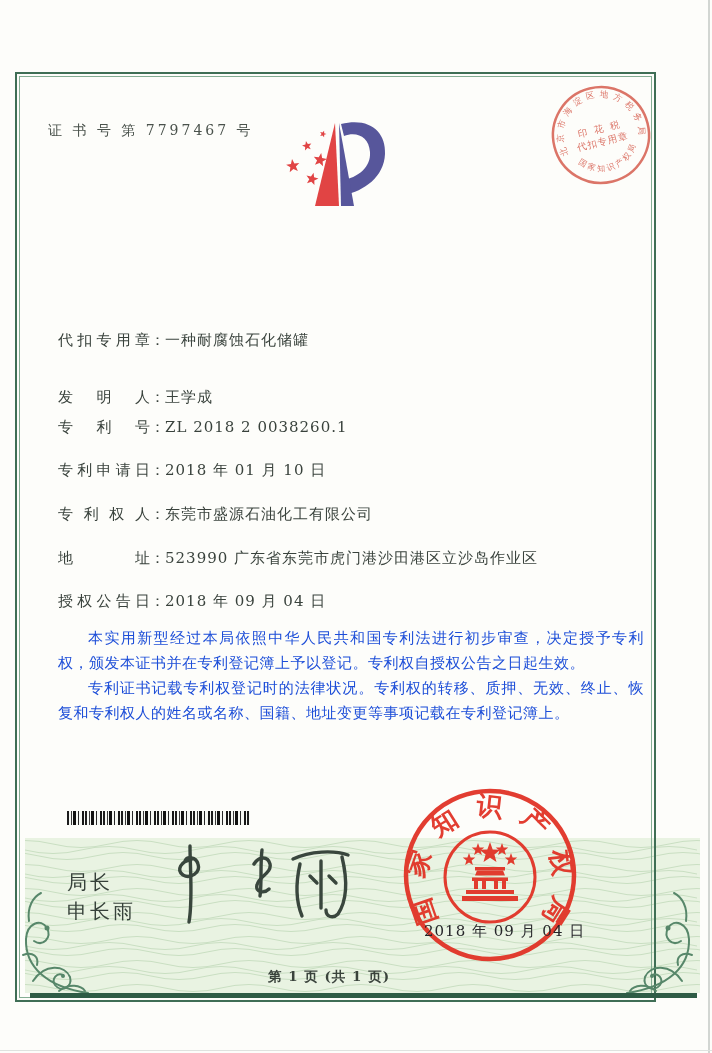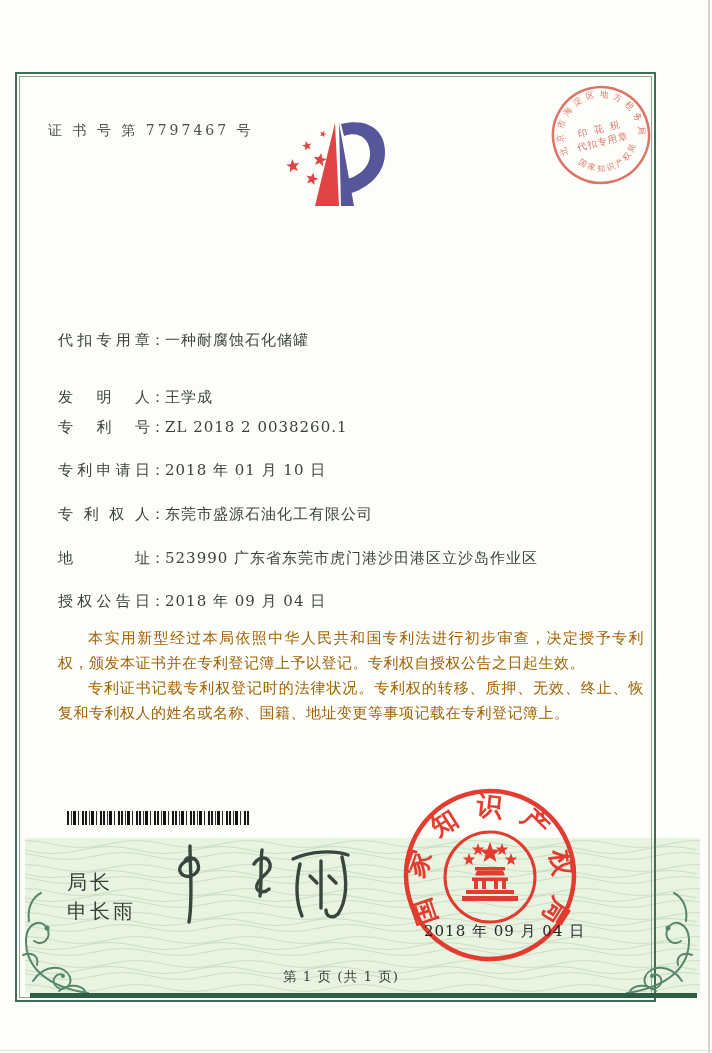--- a/index.html
+++ b/index.html
@@ -36,30 +36,30 @@
     position:absolute;left:0;top:227px;width:645px;text-align:center;
     font-size:38px;letter-spacing:2px;color:#414b45;font-weight:500;
   }
 
   .fields{position:absolute;left:58px;top:0;width:596px;font-size:15px;color:#39423c;}
   .frow{position:absolute;left:0;width:596px;white-space:nowrap;}
   .flabel{display:inline-block;width:92px;text-align:justify;text-align-last:justify;vertical-align:top;}
   .fvalue{margin-left:0;letter-spacing:1px;}
   .grant-no{position:absolute;left:332px;top:0;}
 
-  .paras{position:absolute;left:58px;top:626px;width:586px;font-size:15px;line-height:25px;text-align:justify;color:#a16207;}
+  .paras{position:absolute;left:58px;top:626px;width:586px;font-size:15px;line-height:25px;text-align:justify;color:#1d4ed8;}
   .paras p{margin:0;text-indent:2em;letter-spacing:.5px;}
 
   .signoff{position:absolute;left:67px;top:868px;font-size:20px;letter-spacing:3px;color:#36413a;line-height:29px;}
   .signature{position:absolute;left:158px;top:838px;}
 
   .seal{position:absolute;left:385px;top:770px;}
   .seal-date{position:absolute;left:424px;top:922px;font-size:15px;letter-spacing:1px;color:#26262a;}
 
-  .footer{position:absolute;left:12px;top:968px;width:658px;text-align:center;font-size:13.5px;color:#3a433c;letter-spacing:1px;}
+  .footer{position:absolute;left:0;top:968px;width:658px;text-align:center;font-size:13.5px;color:#3a433c;letter-spacing:1px;font-weight:bold;}
 
   .flourish{position:absolute;}
 </style>
 </head>
 <body>
 
 <div class="page">
 
   <div class="band">
     <svg width="675" height="155">

